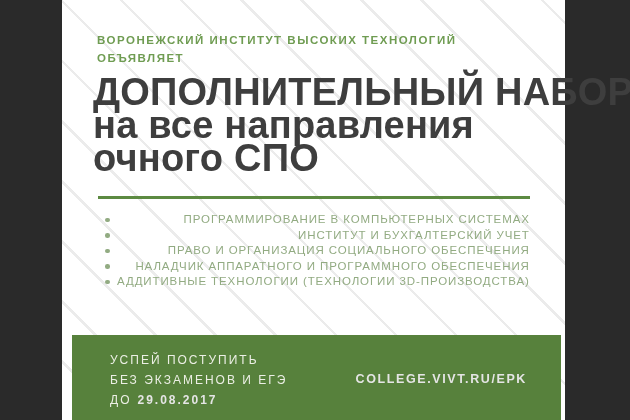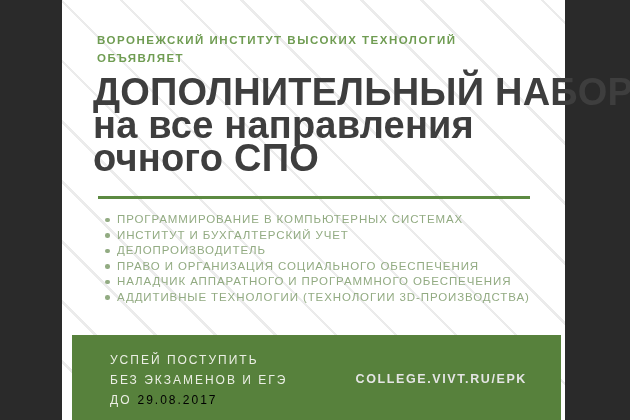--- a/index.html
+++ b/index.html
@@ -63,20 +63,21 @@
   .programs {
     position: absolute;
     left: 42px;
     top: 212px;
     margin: 0;
     padding: 0;
     list-style: none;
     font-size: 11.5px;
     letter-spacing: 0.9px;
     color: #92ab82;
+    text-align: right;
   }
   .programs li {
     position: relative;
     padding-left: 13px;
     height: 15.6px;
     line-height: 15.6px;
     white-space: nowrap;
   }
   .programs .dot {
     position: absolute;
@@ -99,21 +100,21 @@
     position: absolute;
     left: 38px;
     top: 15px;
     font-size: 12px;
     letter-spacing: 2px;
     line-height: 20px;
     color: #ecefe5;
     white-space: nowrap;
   }
   .footer-left .prefix { margin-right: 6px; }
-  .footer-left strong { font-weight: normal; color: #000000; }
+  .footer-left strong { font-weight: bold; color: #e5e5e5; }
   .footer-url {
     position: absolute;
     right: 34px;
     top: 37px;
     font-size: 12.5px;
     font-weight: bold;
     letter-spacing: 1.6px;
     color: #e5e5e5;
     white-space: nowrap;
   }
@@ -133,21 +134,20 @@
       <div>ДОПОЛНИТЕЛЬНЫЙ НАБОР</div>
       <div>на все направления</div>
       <div>очного СПО</div>
     </div>
 
     <div class="rule"></div>
 
     <ul class="programs">
       <li><span class="dot"></span><span>ПРОГРАММИРОВАНИЕ В КОМПЬЮТЕРНЫХ СИСТЕМАХ</span></li>
       <li><span class="dot"></span><span>ИНСТИТУТ И БУХГАЛТЕРСКИЙ УЧЕТ</span></li>
-      <li><span class="dot"></span><span>ДЕЛОПРОИЗВОДИТЕЛЬ</span></li>
       <li><span class="dot"></span><span>ПРАВО И ОРГАНИЗАЦИЯ СОЦИАЛЬНОГО ОБЕСПЕЧЕНИЯ</span></li>
       <li><span class="dot"></span><span>НАЛАДЧИК АППАРАТНОГО И ПРОГРАММНОГО ОБЕСПЕЧЕНИЯ</span></li>
       <li><span class="dot"></span><span>АДДИТИВНЫЕ ТЕХНОЛОГИИ (ТЕХНОЛОГИИ 3D-ПРОИЗВОДСТВА)</span></li>
     </ul>
 
     <div class="footer-bar">
       <div class="footer-left">
         <div>УСПЕЙ ПОСТУПИТЬ</div>
         <div>БЕЗ ЭКЗАМЕНОВ И ЕГЭ</div>
         <div><span class="prefix">ДО</span><strong>29.08.2017</strong></div>

